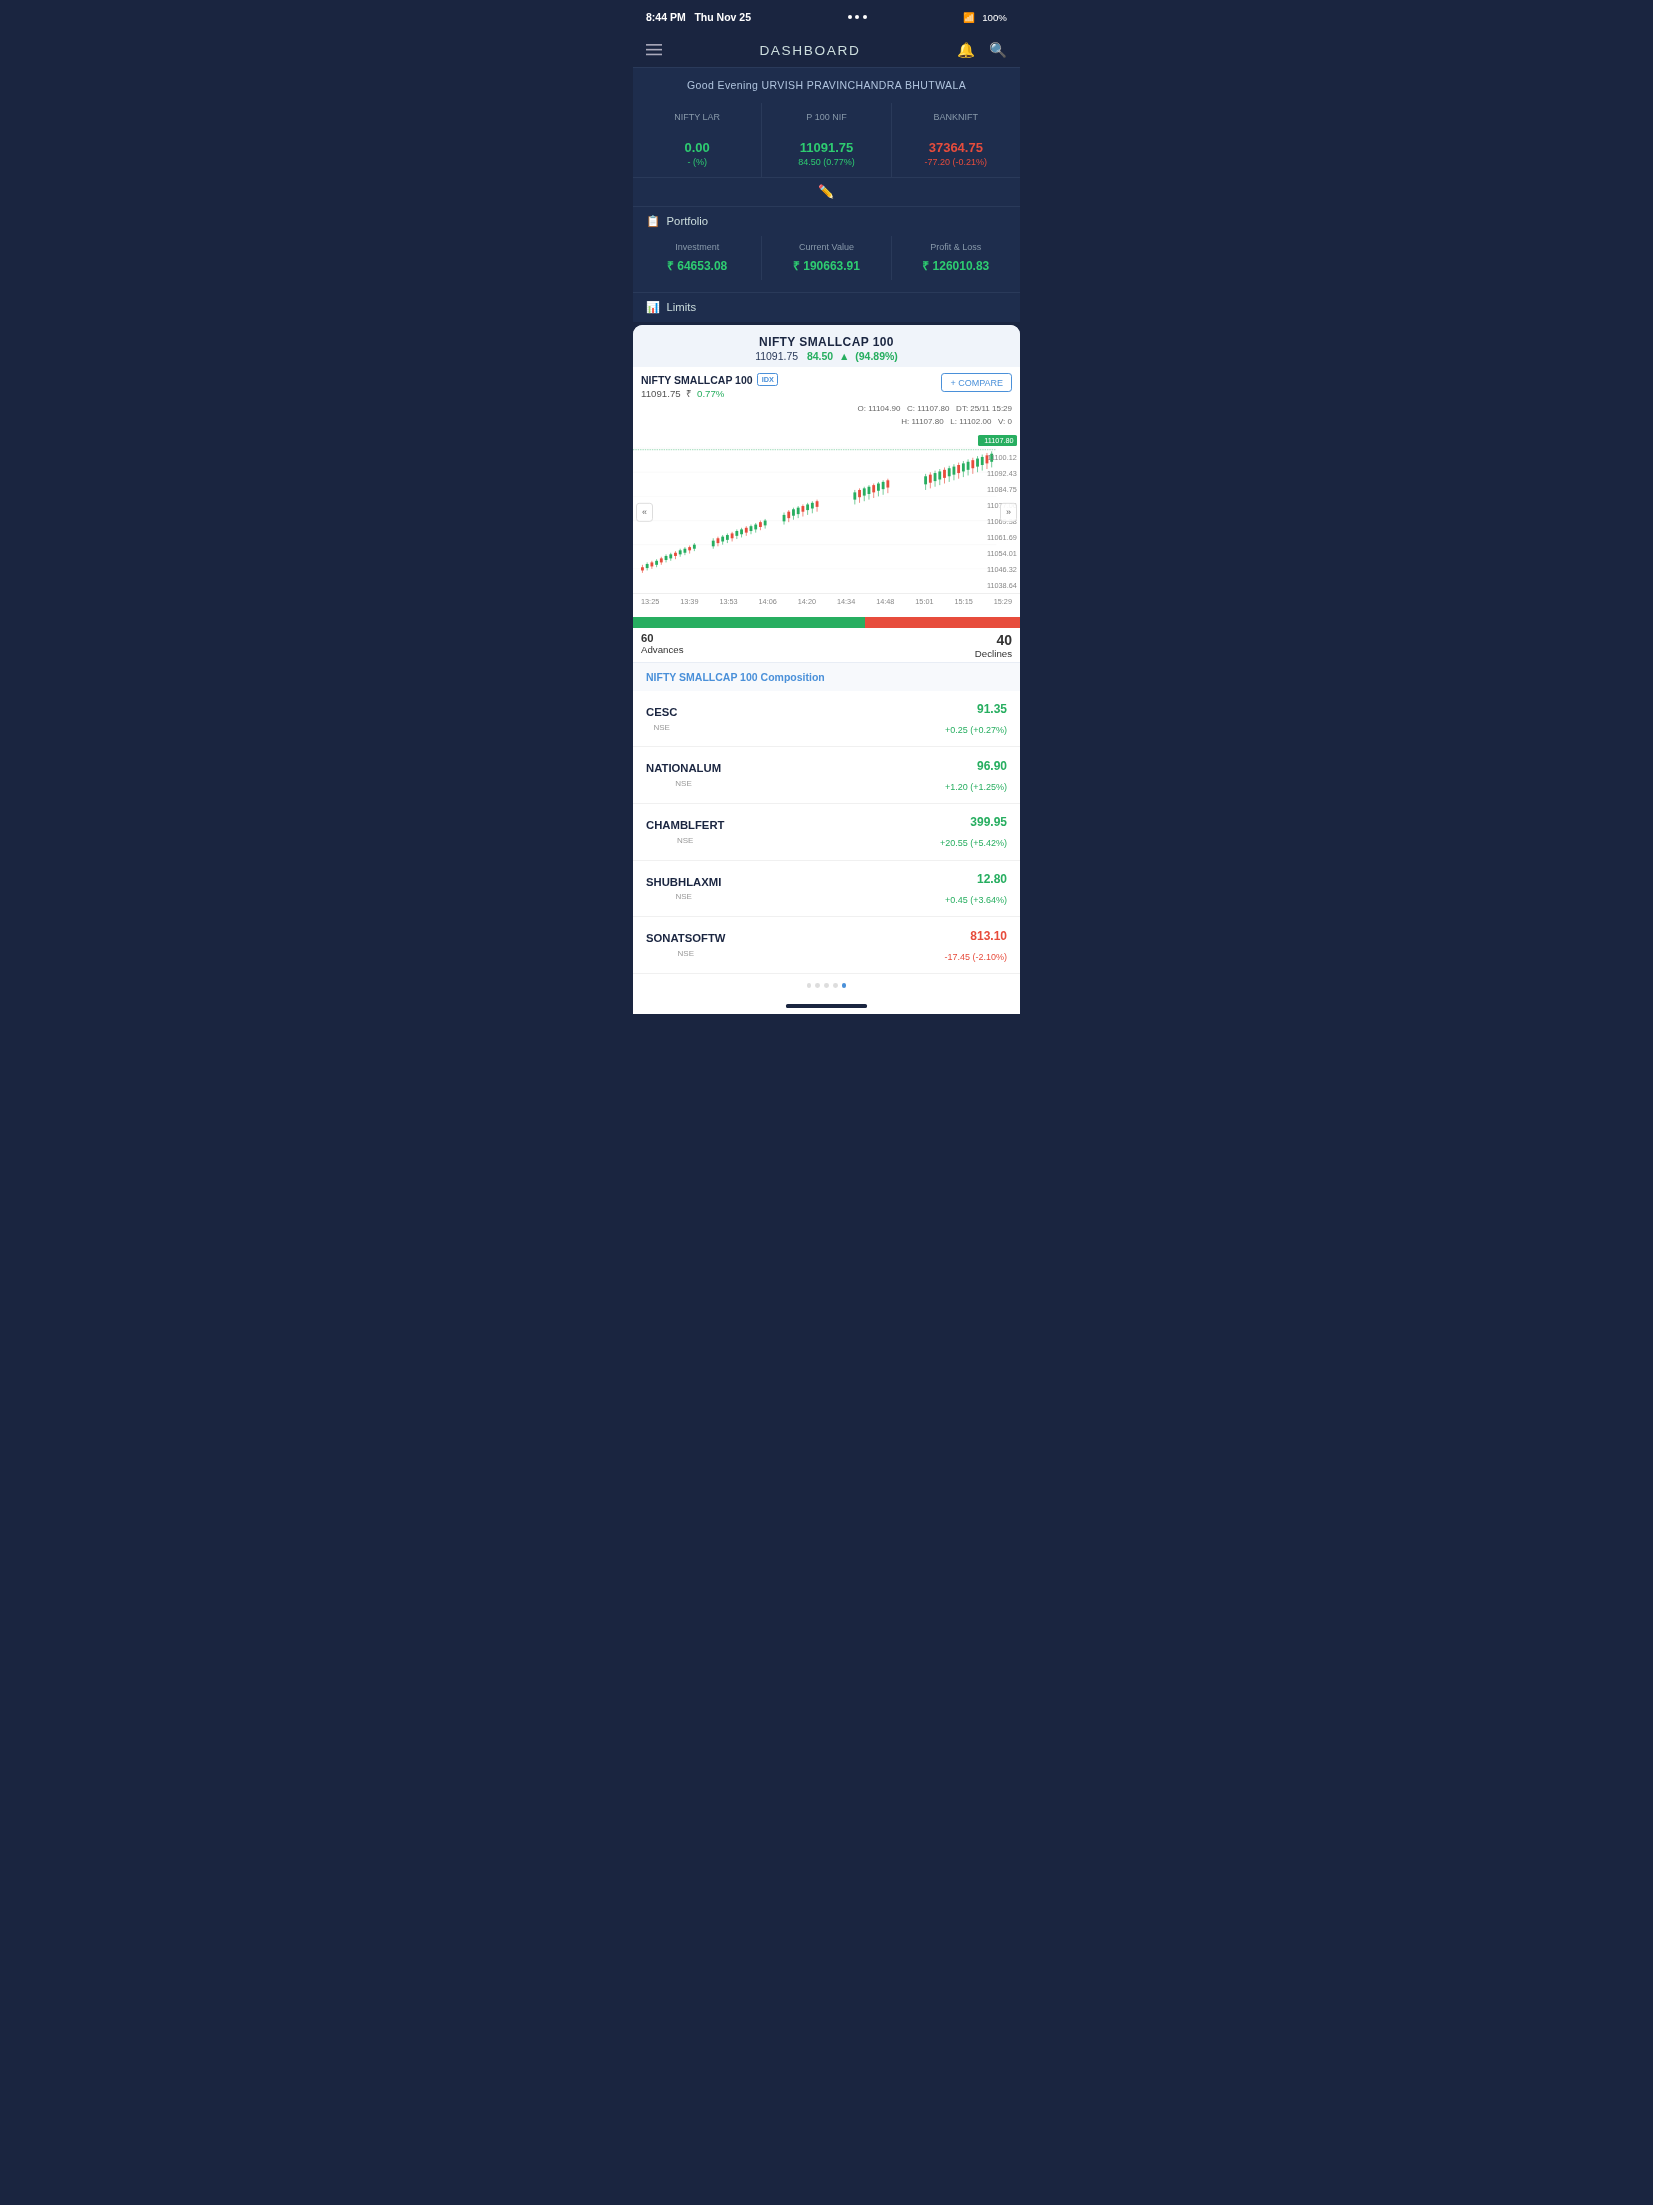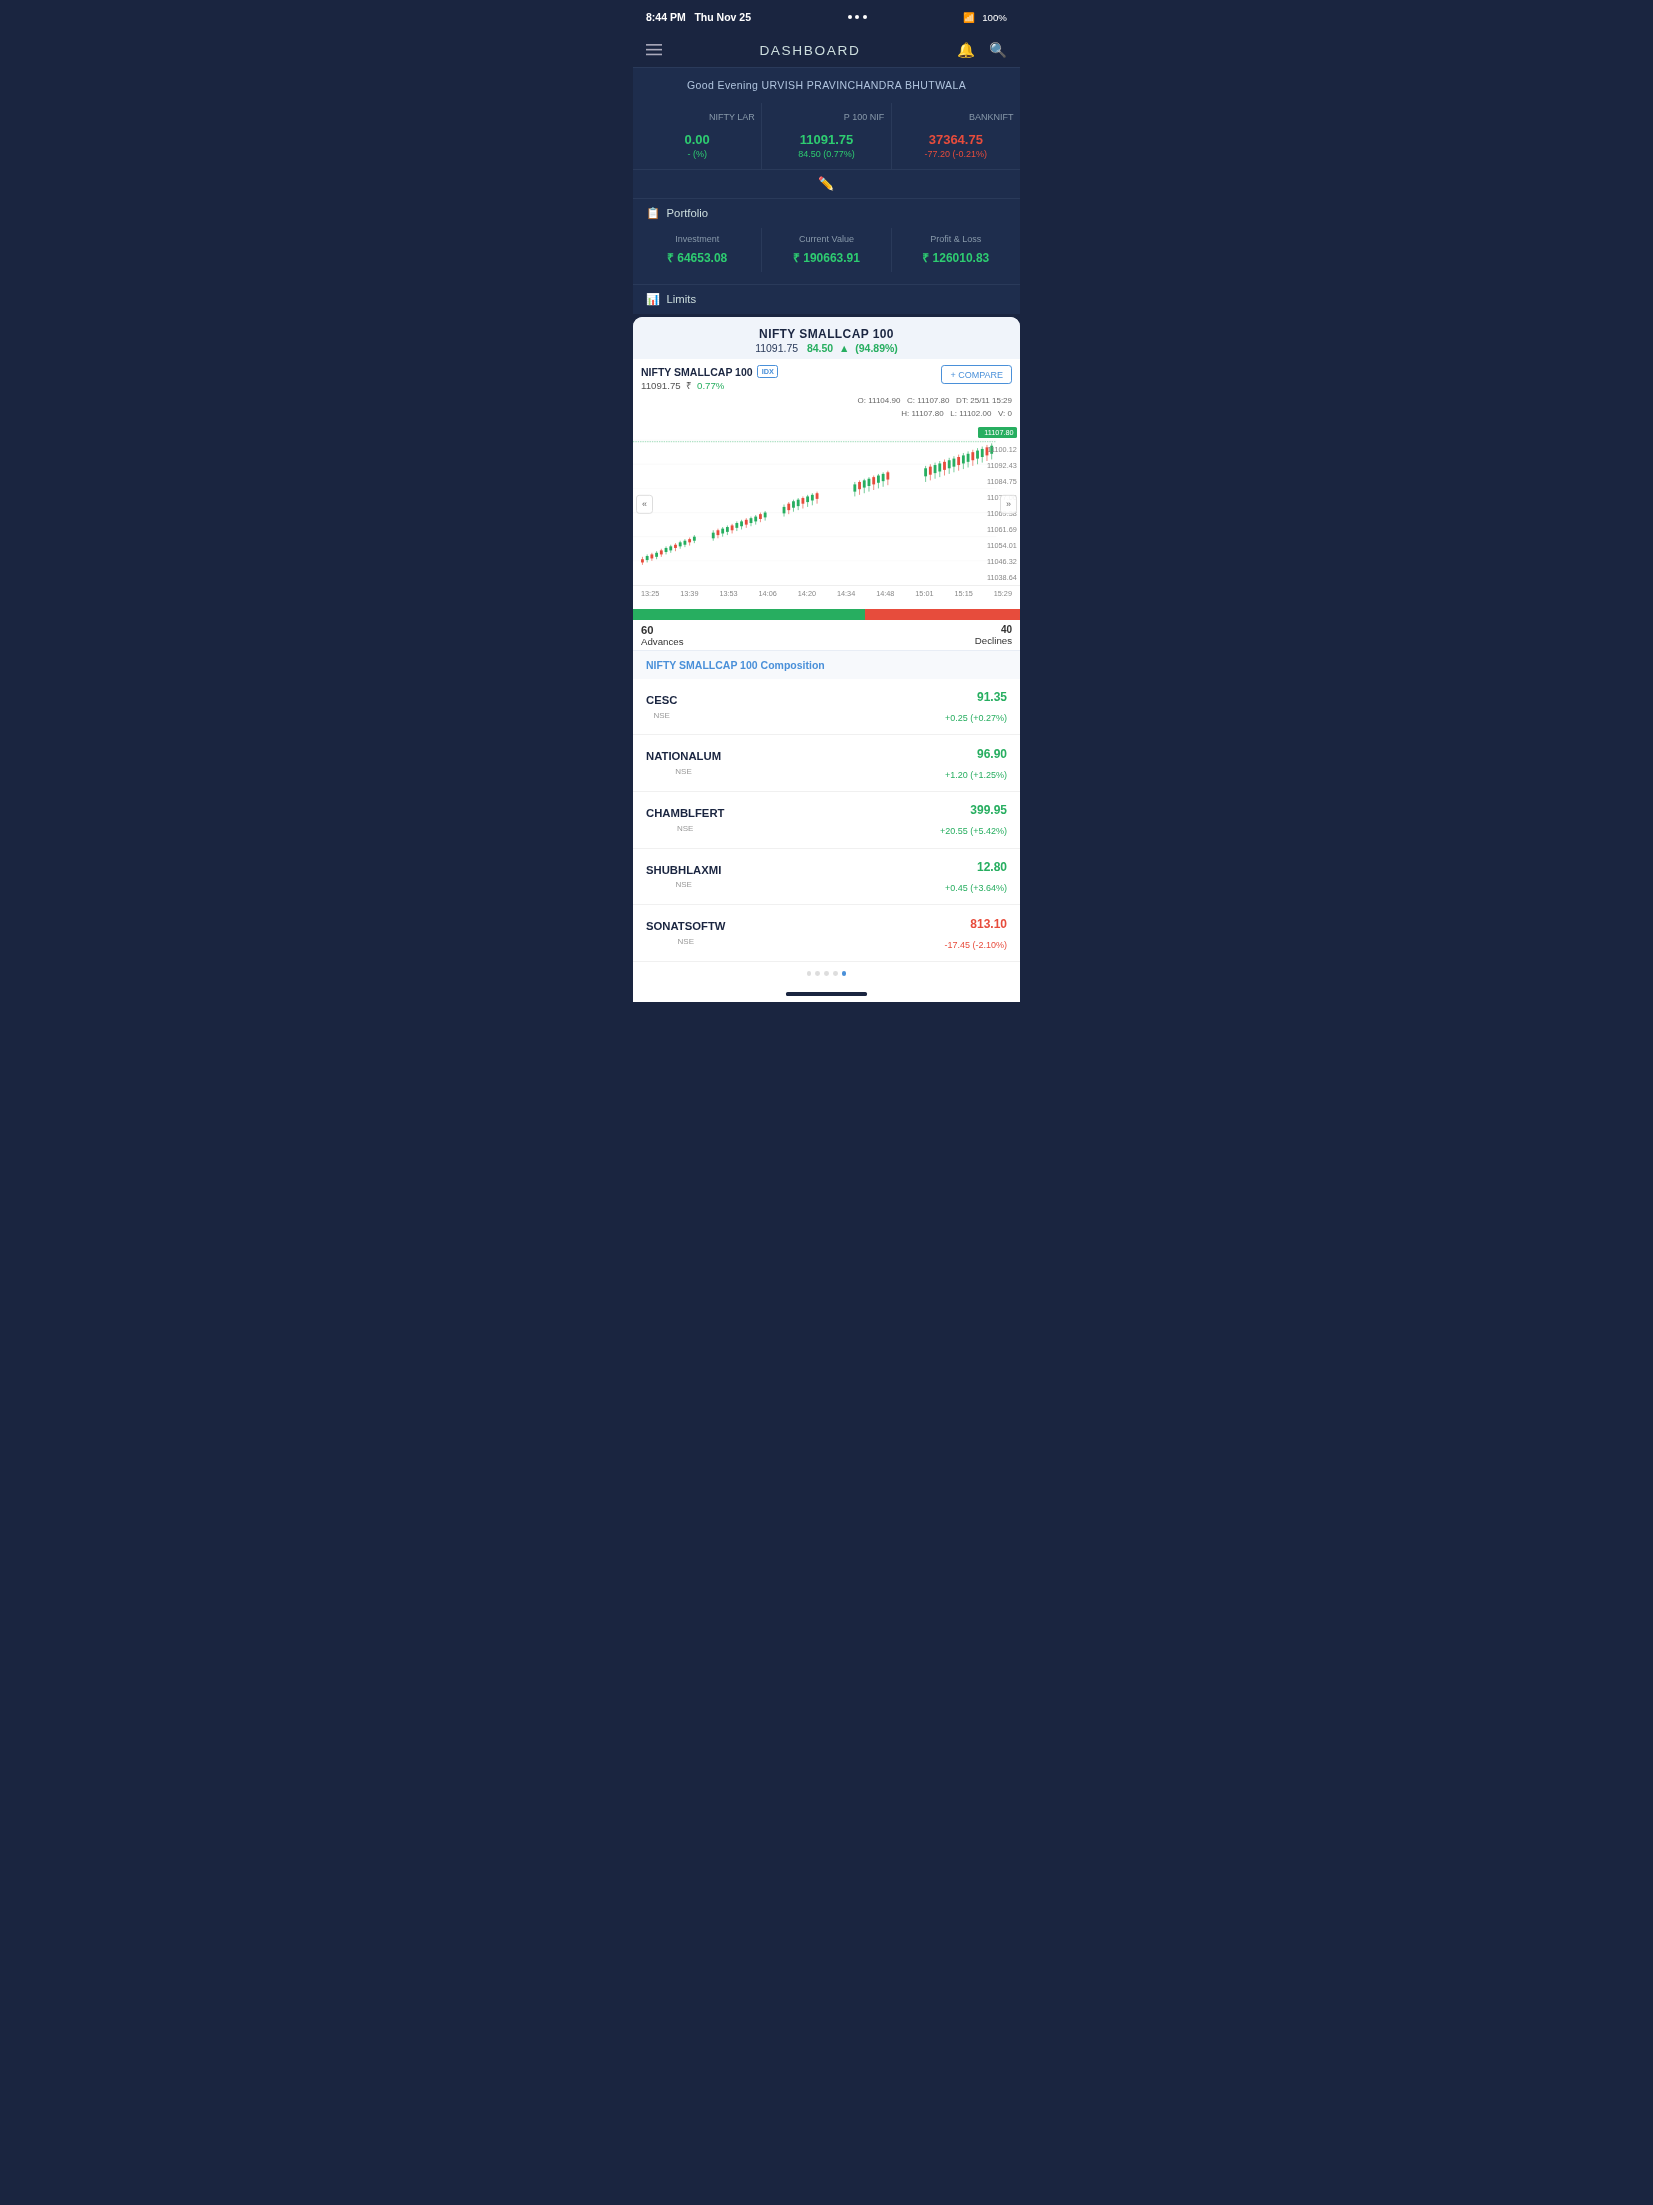--- a/index.html
+++ b/index.html
@@ -58,21 +58,21 @@
       background: #1e2d4d;
       border-bottom: 0.8px solid #2a3a5a;
     }
     .ticker-item {
       flex: 1;
       text-align: center;
       padding: 9.7px 6.5px;
       border-right: 0.8px solid #2a3a5a;
     }
     .ticker-item:last-child { border-right: none; }
-    .ticker-name { font-size: 9px; color: #8899aa; margin-bottom: 10px; text-align: right; }
+    .ticker-name { font-size: 9px; color: #8899aa; margin-bottom: 18px; }
     .ticker-value { font-size: 13px; font-weight: 600; }
     .ticker-value.green { color: #2ecc71; }
     .ticker-value.red { color: #e74c3c; }
     .ticker-change { font-size: 9px; margin-top: 1.6px; }
     .ticker-change.green { color: #2ecc71; }
     .ticker-change.red { color: #e74c3c; }
 
     
     .edit-row {
       text-align: center;
@@ -280,21 +280,21 @@
     .adv-dec-labels {
       display: flex;
       justify-content: space-between;
       padding: 3.2px 8px;
       font-size: 9.7px;
       color: #555;
     }
     .adv-label { color: #333; }
     .dec-label { color: #333; text-align: right; }
     .adv-count { font-size: 11.3px; font-weight: 600; color: #333; }
-    .dec-count { font-size: 10px; font-weight: 600; color: #333; }
+    .dec-count { font-size: 14px; font-weight: 600; color: #333; }
 
     
     .composition-header {
       padding: 8px 13px;
       font-size: 10.5px;
       color: #4a90d9;
       font-weight: 600;
       background: #f7f9fc;
       border-top: 0.8px solid #e8edf5;
     }

